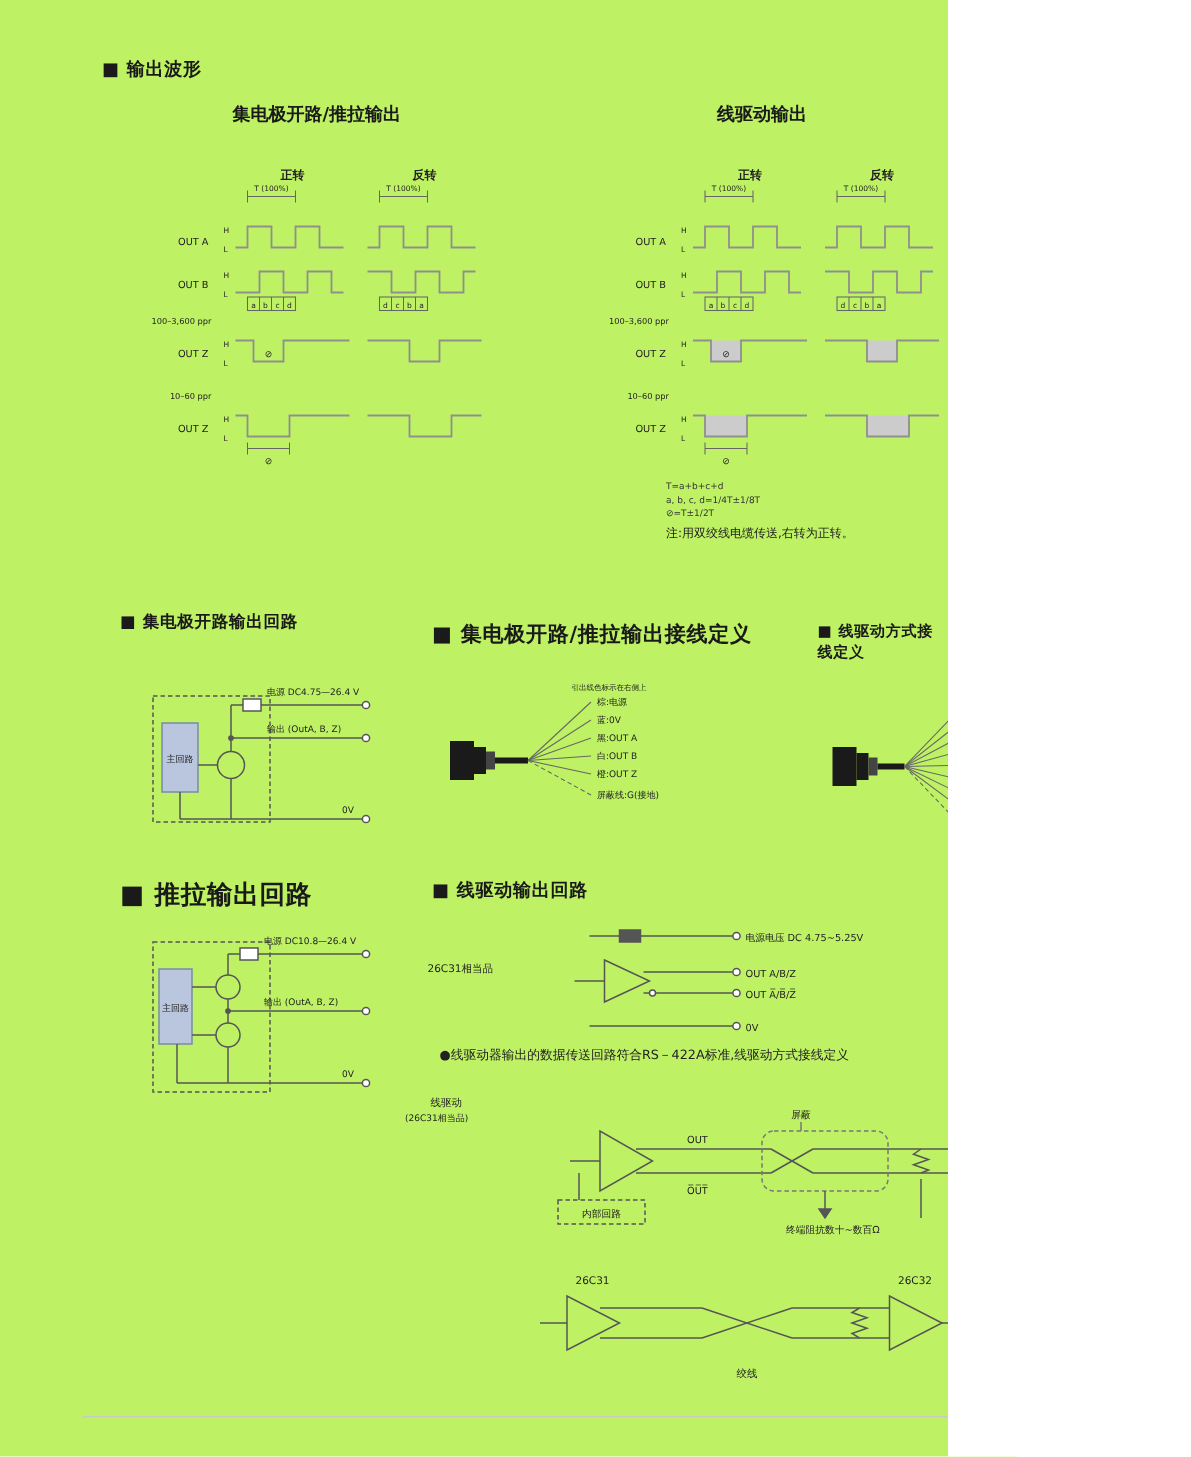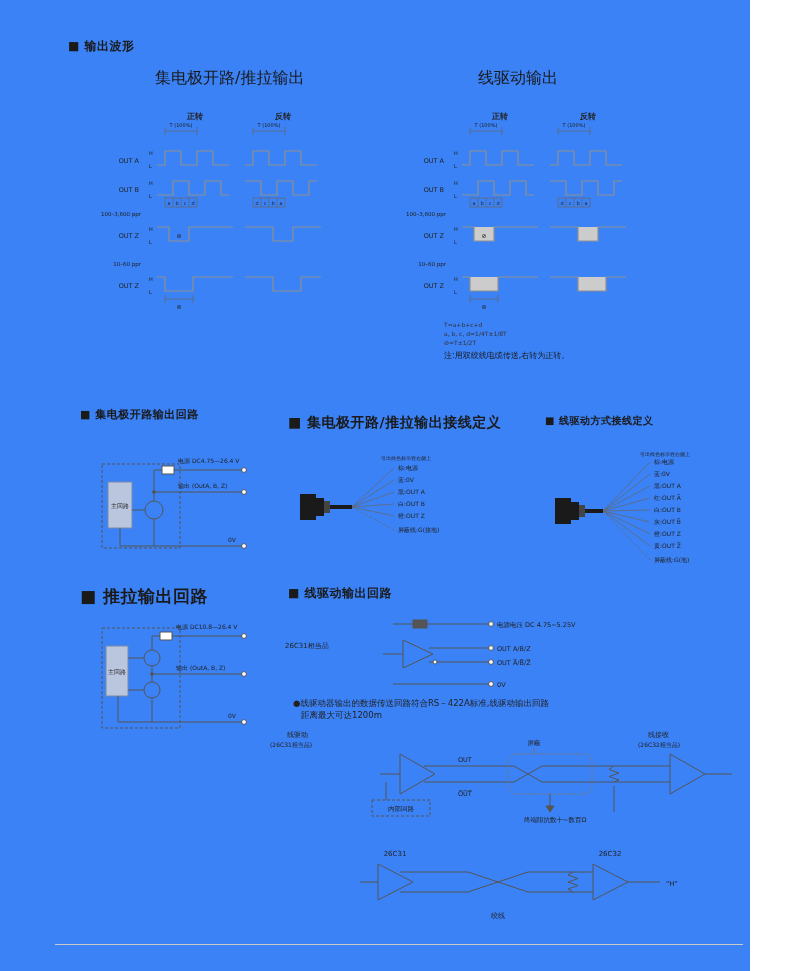--- a/index.html
+++ b/index.html
@@ -1,21 +1,21 @@
 <!DOCTYPE html>
 <html><head>
 <meta charset="utf-8">
 <style>
   *{margin:0;padding:0;box-sizing:border-box}
   html,body{background:#ffffff}
   body{font-family:"DejaVu Sans","Liberation Sans",sans-serif;color:#1a1a1a}
-  .page{position:relative;width:750px;height:971px;background:#3b82f6;overflow:hidden}
+  .page{position:relative;width:632px;height:971px;background:#bef264;overflow:hidden}
   .abs{position:absolute}
   .sec{font-size:12px;font-weight:bold;letter-spacing:.5px}
-  .sub{font-size:16px;font-weight:normal}
+  .sub{font-size:12px;font-weight:bold}
   .tiny{font-size:6px;color:#333;line-height:9px}
   .body-text{font-size:8.5px;color:#222}
   svg{position:absolute;overflow:visible}
   svg text{fill:#222;font-family:"DejaVu Sans","Liberation Sans",sans-serif}
   .wv{stroke:#8f8f8f;fill:none;stroke-width:1.2}
   .ck{stroke:#555;fill:none;stroke-width:1}
   .thin{stroke:#666;fill:none;stroke-width:.7}
   .dash{stroke-dasharray:3 2}
   .divider{position:absolute;background:#c9c9c9}
 </style>
@@ -293,22 +293,21 @@
         <circle cx="208" cy="74" r="2.4" fill="#fff"></circle>
     </g>
     <text x="2" y="38" font-size="7">26C31相当品</text>
     <text x="214" y="17" font-size="6.5">电源电压 DC 4.75~5.25V</text>
     <text x="214" y="41" font-size="6.5">OUT A/B/Z</text>
     <text x="214" y="55" font-size="6.5">OUT A̅/B̅/Z̅</text>
     <text x="214" y="77" font-size="6.5">0V</text>
   </svg>
 
   <div class="abs body-text" style="left:293px;top:698px;width:470px">
-    <div>●线驱动器输出的数据传送回路符合RS－422A标准,线驱动输出回路</div>
-    <div style="padding-left:8px">距离最大可达1200m</div>
+    <div>●线驱动器输出的数据传送回路符合RS－422A标准,线驱动方式接线定义</div>
   </div>
 
   <svg style="left:262px;top:724px" width="500" height="102" viewBox="0 0 500 102">
     <g class="ck">
       <path d="M118 50 H138"></path>
       <path d="M138 30 L138 70 L173 50 Z"></path>
       <path d="M162 42 H252"></path>
         <path d="M162 58 H252"></path>
       <path d="M252 42 L280 58"></path>
         <path d="M252 58 L280 42"></path>

